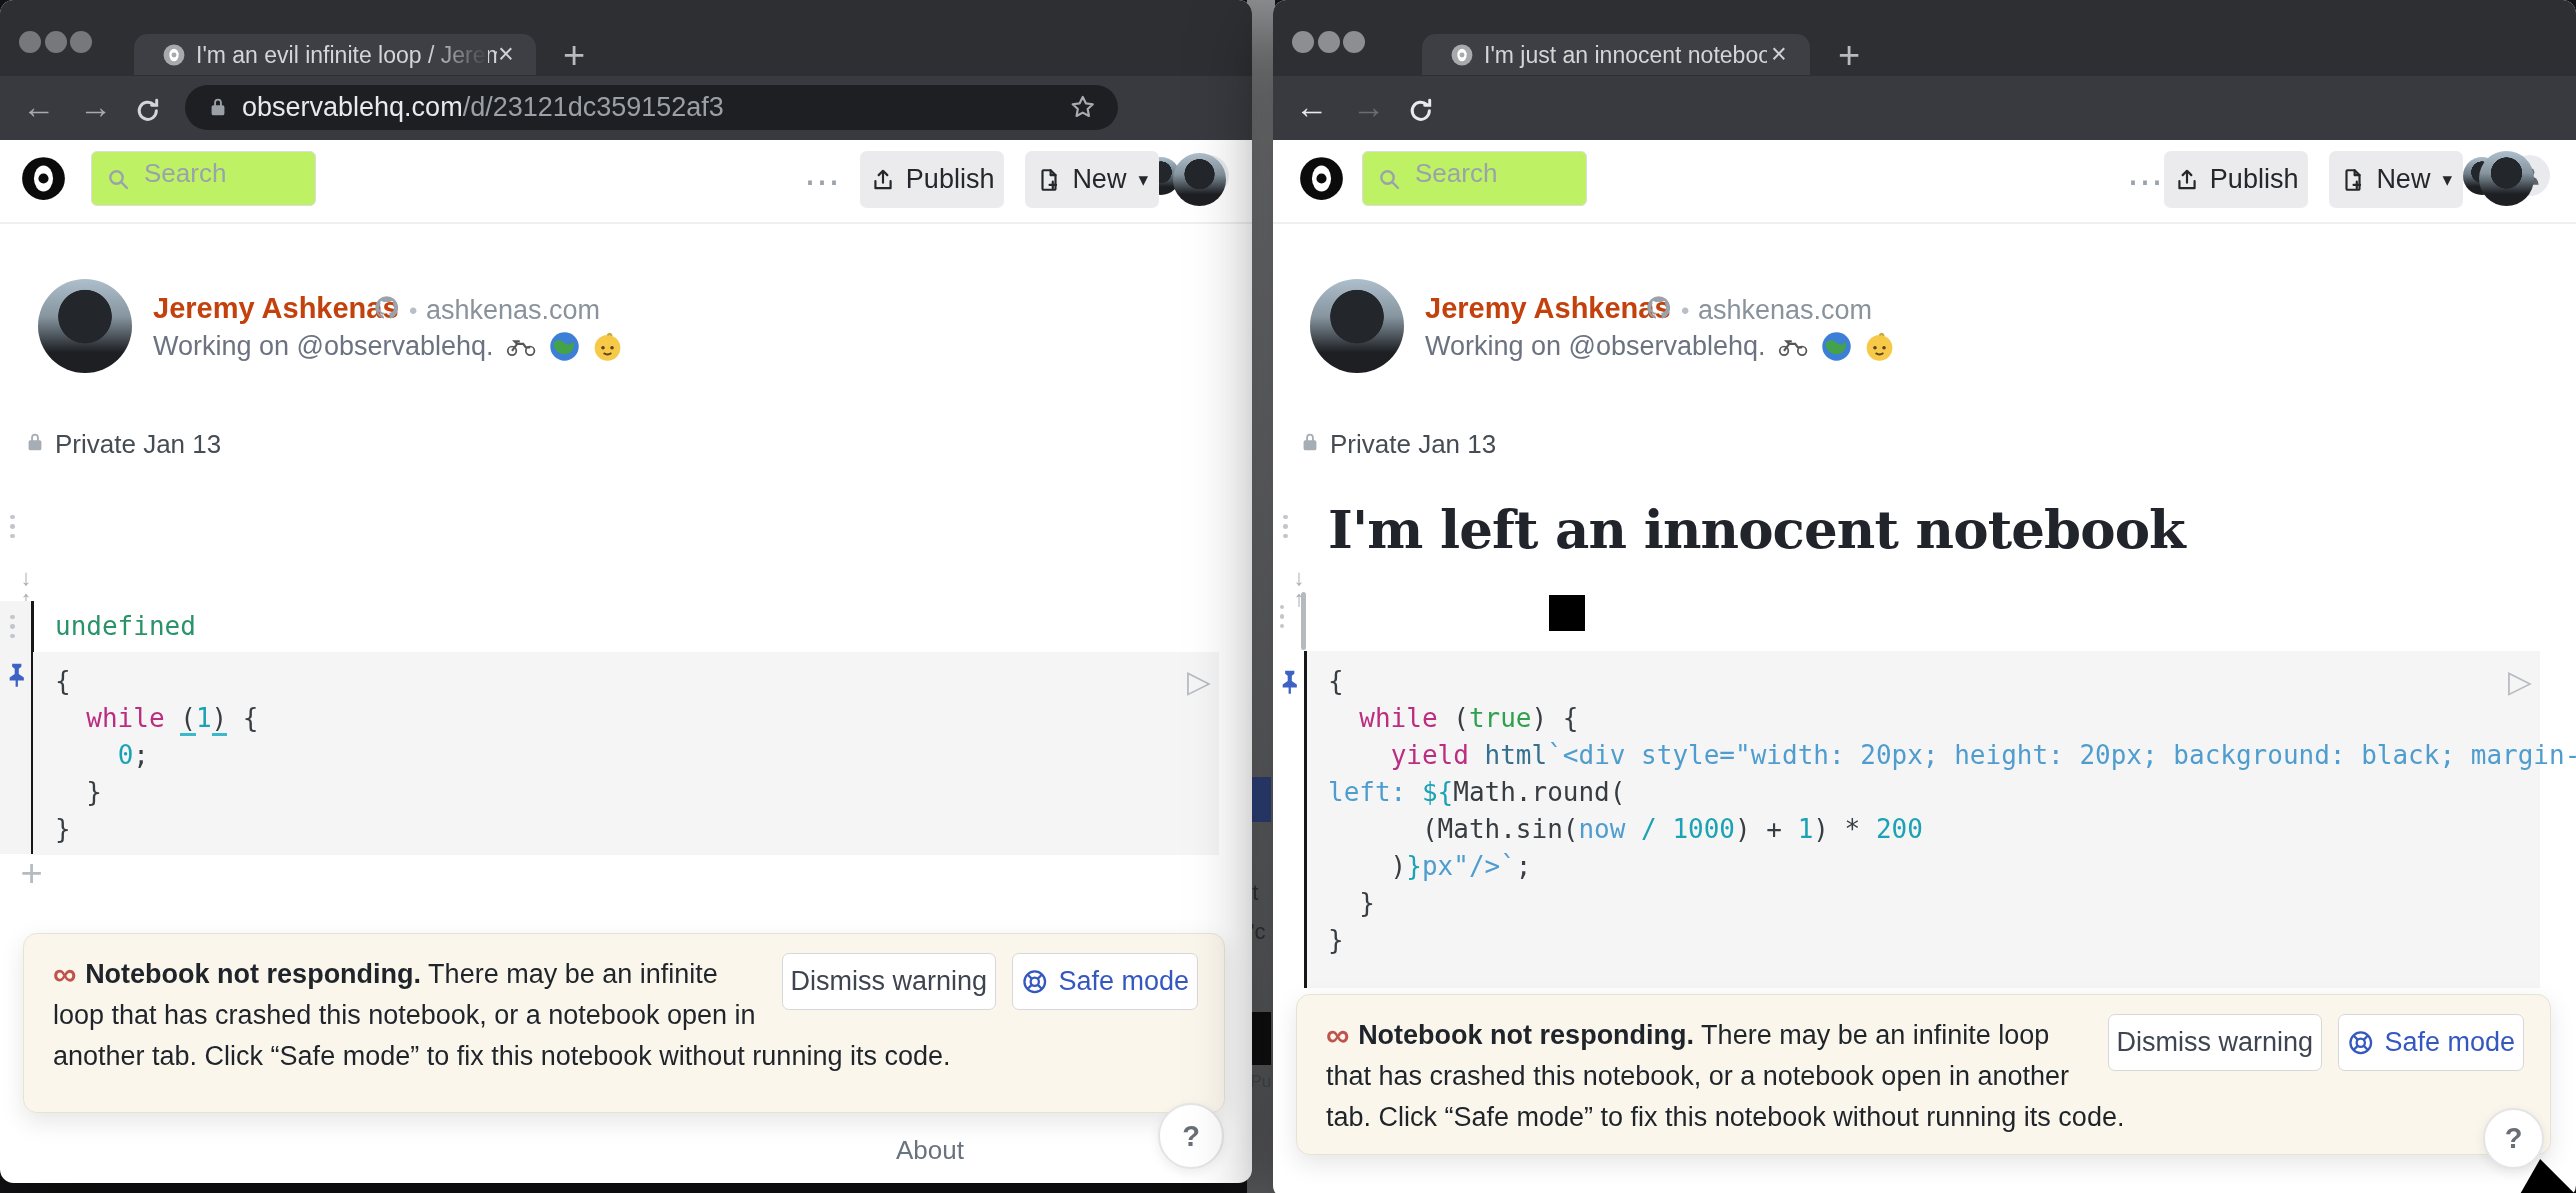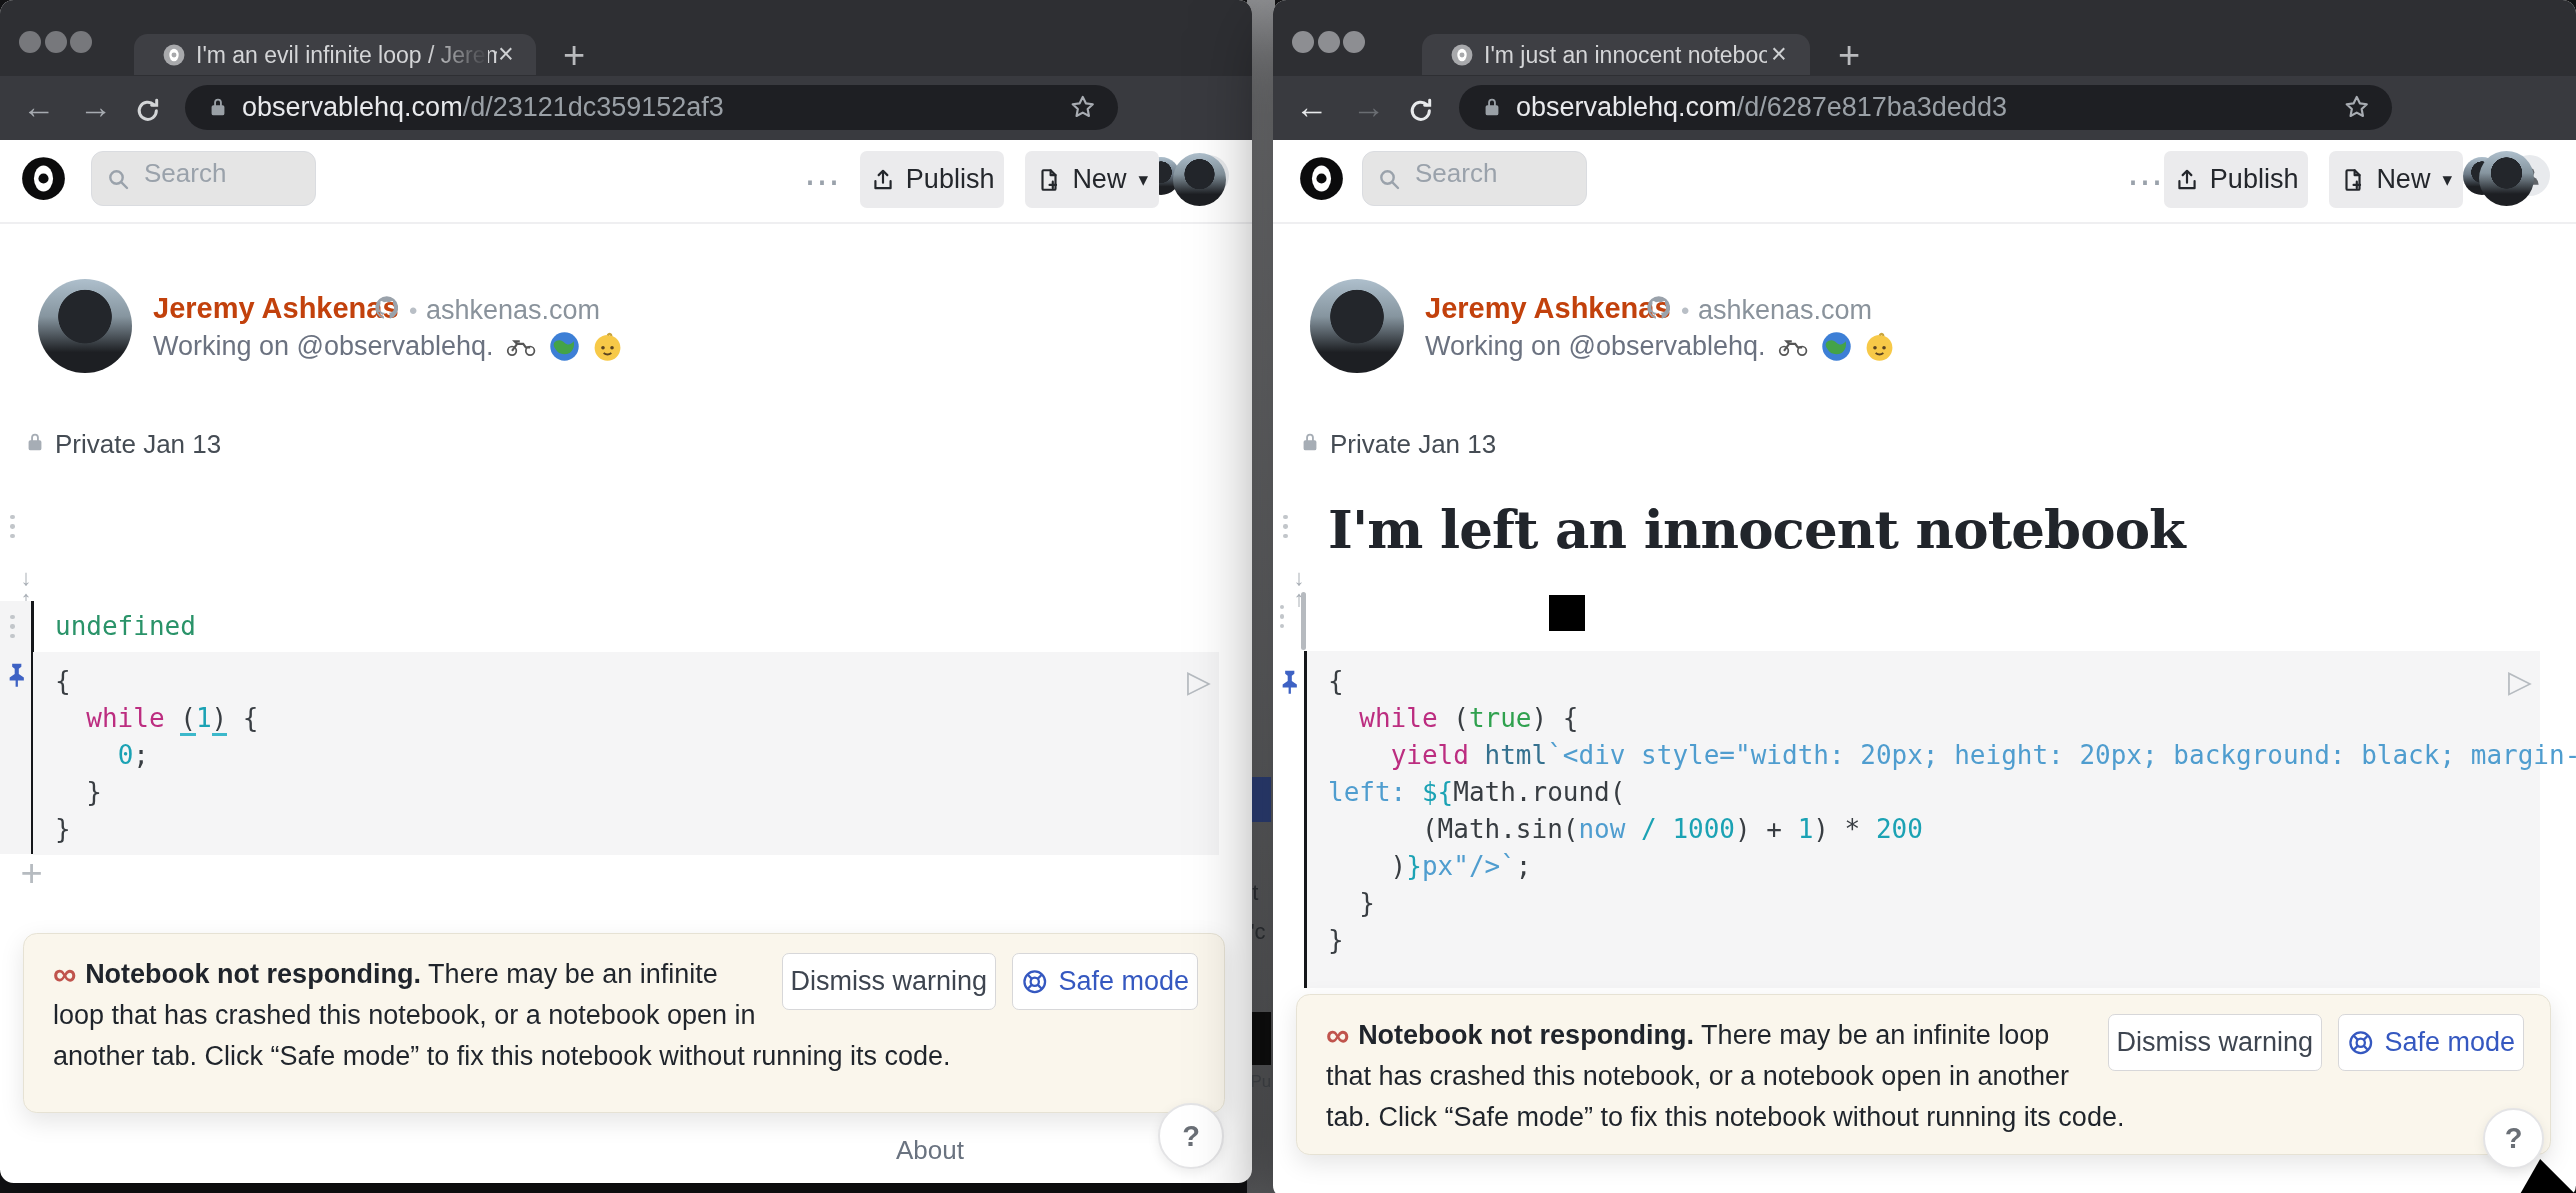--- a/index.html
+++ b/index.html
@@ -26,21 +26,21 @@
   .url .path{color:#9aa0a6;}
   .star{position:absolute;top:8.6px;width:27.5px;height:27.5px;color:#a8acb2;}
   .mini-avatar{position:absolute;top:81px;width:38px;height:38px;border-radius:50%;
       background:radial-gradient(circle at 50% 40%,#23262b 0 36%,transparent 37%),
                  linear-gradient(#aebfcc,#6d7b88 45%,#1d1f23 78%);}
   .person-circle{position:absolute;top:79px;width:41px;height:41px;border-radius:50%;background:#e8eaed;color:#5f6368;}
   .person-circle svg{position:absolute;left:7.7px;top:7.7px;width:26px;height:26px;}
   
   .hdr-sep{position:absolute;left:0;right:0;top:222px;height:1.7px;background:#efeff1;}
   .obs-logo{position:absolute;color:#0b0b0c;}
-  .search{position:absolute;top:151px;height:53px;border:1.7px solid #dadce0;border-radius:12px;background:#e5e5e5;}
+  .search{position:absolute;top:151px;height:53px;border:1.7px solid #dadce0;border-radius:6px;background:#bef264;}
   .search svg{position:absolute;left:13.7px;top:14.6px;width:24px;height:24px;color:#9aa2ab;}
   .search input{position:absolute;left:50px;top:5.2px;width:70%;border:0;outline:0;font-size:26px;
       font-family:"Liberation Sans",sans-serif;color:#6b7280;background:transparent;}
   .search input::placeholder{color:#9aa2ab;}
   .dots-h{position:absolute;font-size:36px;color:#9aa2ab;letter-spacing:1.7px;}
   .btn-gray{position:absolute;top:151px;height:57px;background:#ebebed;border-radius:6.9px;
       display:flex;align-items:center;justify-content:center;gap:10.3px;font-size:27px;color:#24272c;}
   .btn-gray svg{width:26px;height:26px;}
   .caret{font-size:19px;margin-left:1.7px;}
   .big-avatar{position:absolute;border-radius:50%;
@@ -333,29 +333,20 @@
       <div class="tab-close" style="left:349px;">×</div>
     </div>
     <div class="newtab" style="left:565px;">+</div>
   </div>
   <div class="toolbar">
     <div class="navbtn" style="left:22px;color:#e8eaec;">←</div>
     <div class="navbtn" style="left:79px;color:#6a6d72;">→</div>
     <svg class="abs" style="left:134px;top:20.6px;width:27.5px;height:27.5px;color:#e8eaec;" viewBox="0 0 24 24">
         <use href="#refresh-g"></use>
       </svg>
-    <div class="addr" style="left:186px;width:933px;">
-      <svg class="lock" viewBox="0 0 24 24">
-          <use href="#lock-g"></use>
-        </svg>
-      <div class="url"><span class="domain">observablehq.com</span><span class="path">/d/6287e817ba3dedd3</span></div>
-      <svg class="star" style="right:22px;" viewBox="0 0 24 24">
-          <use href="#star-g"></use>
-        </svg>
-    </div>
     <div class="mini-avatar" style="left:1190px;"></div>
     <div class="person-circle" style="left:1236px;">
       <svg viewBox="0 0 24 24">
           <use href="#person-g"></use>
         </svg>
     </div>
   </div>
 
   <svg class="obs-logo" style="left:26px;top:156px;width:45px;height:45px;" viewBox="0 0 40 40">
       <use href="#obs-logo-g"></use>

